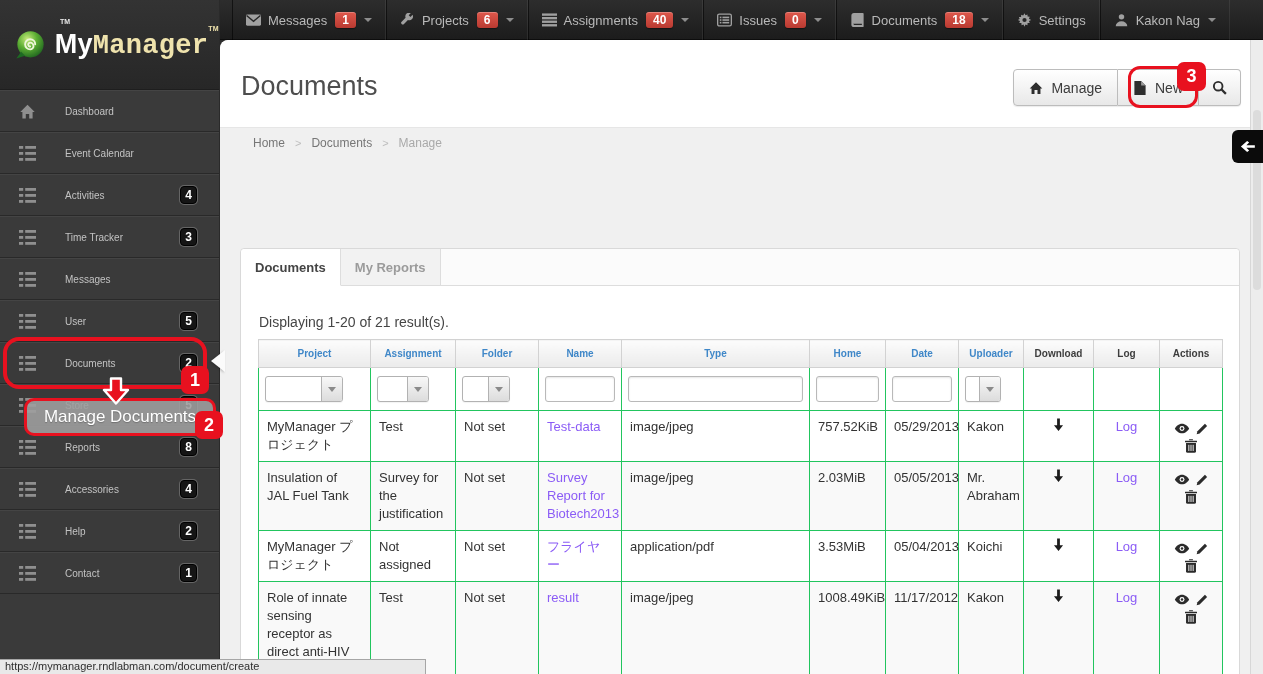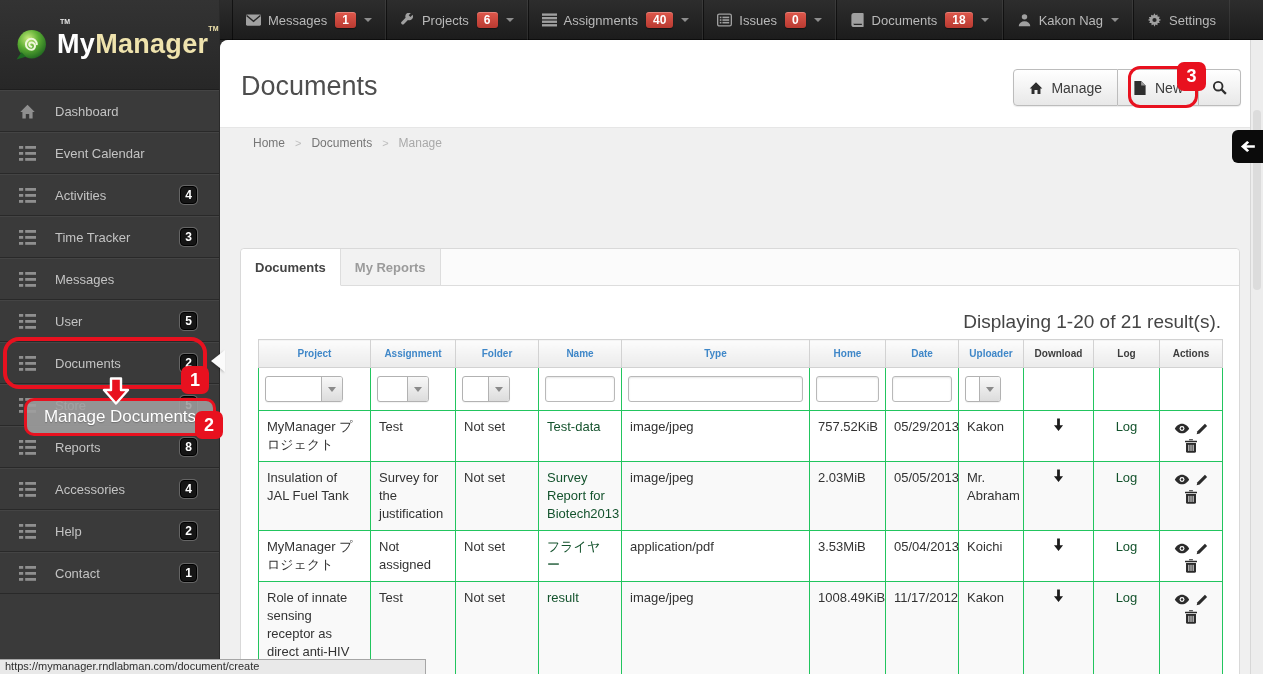--- a/index.html
+++ b/index.html
@@ -24,26 +24,26 @@
            border-right:4px solid transparent; border-top:4px solid #8d8d8d; }
 
   
   .sidebar { position:absolute; left:0; top:0; width:220px; height:674px; background:#3a3a3a;
              z-index:6; border-right:1px solid #2a2a2a; }
   .logo-area { position:relative; height:90px; background:linear-gradient(#333,#272727);
                border-bottom:1px solid #1e1e1e; display:flex; align-items:center; padding-left:15px; cursor:pointer; }
   .logo-ic { width:44px; height:44px; }
   .logo-tm1 { position:absolute; left:60px; top:18px; color:#e9e9e9; font-size:7px; font-weight:bold; }
   .logo-text { font-size:27px; font-weight:bold; margin-left:10px; letter-spacing:.3px; position:relative; }
-  .logo-my { color:#ffffff; } .logo-manager { color:#efe3ad; }
+  .logo-my { color:#ffffff; } .logo-manager { color:#efe3ad;font-family:Liberation Mono, monospace; }
   .logo-tm2 { color:#efe3ad; font-size:7px; font-weight:bold; vertical-align:top; position:relative; top:-4px; }
   .side-item { position:relative; height:42px; display:flex; align-items:center; cursor:pointer;
                border-top:1px solid rgba(255,255,255,.055); border-bottom:1px solid rgba(0,0,0,.28); }
   .side-item .icon { width:17px; height:15px; color:#8f8f8f; margin-left:19px; }
-  .side-label { color:#c3c3c3; font-size:13px; margin-left:19px; }
+  .side-label { color:#c3c3c3; font-size:10px; margin-left:29px; }
   .side-badge { position:absolute; right:22px; top:50%; transform:translateY(-50%);
                 background:#151515; border:1px solid #000; box-shadow:0 0 0 1px rgba(255,255,255,.22);
                 color:#fff; font-weight:bold; font-size:12px; min-width:10px; text-align:center;
                 padding:1px 4px; border-radius:4px; }
 
   
   .main { position:absolute; left:220px; top:40px; right:0; bottom:0; background:#f0f0f0;
           border-top-left-radius:8px; overflow:hidden; z-index:4; }
   .page-header { position:absolute; top:0; left:0; right:0; height:88px; background:#fff;
                  border-top-left-radius:8px; border-bottom:1px solid #e6e6e6; }
@@ -64,40 +64,40 @@
 
   
   .panel { position:absolute; left:20px; top:208px; width:1000px; height:520px; background:#fff;
            border:1px solid #d9d9d9; border-radius:4px 4px 0 0; }
   .tabbar { display:flex; height:37px; }
   .tab { display:flex; align-items:center; padding:0 14px; font-size:13px; font-weight:bold;
          border-right:1px solid #ddd; border-bottom:1px solid #ddd; cursor:pointer; }
   .tab.active { background:#fff; color:#444; border-bottom-color:#fff; border-top-left-radius:4px; }
   .tab.inactive { background:#f2f2f2; color:#9b9b9b; }
   .tab-rest { flex:1; border-bottom:1px solid #ddd; background:#fbfbfb; border-top-right-radius:4px; }
-  .summary { text-align:right; font-size:19px; color:#454545; margin:28px 18px 9px; line-height:16px; }
+  .summary { font-size:14px; color:#454545; margin:28px 18px 9px; line-height:16px; }
 
   
   table.grid { margin:0 17px; border-collapse:collapse; table-layout:fixed; width:964px; font-size:13px; }
   .grid th { height:28px; background:linear-gradient(#fcfcfc,#ebebeb); border:1px solid #d2d2d2;
              font-size:10px; font-weight:bold; color:#3f87c8; cursor:pointer; }
   .grid th.plain { color:#3d3d3d; cursor:default; }
   .grid td { border:1px solid #22c55e; padding:7px 8px; vertical-align:top; line-height:18px; color:#333; }
   .grid tr.even td { background:#f9f9f9; }
   .filter-row td { padding:8px 6px; background:#fff; }
   input.f { width:100%; height:26px; border:1px solid #b9b9b9; border-radius:3px;
             box-shadow:inset 0 1px 2px rgba(0,0,0,.1); background:#fff; }
   .fselect { display:flex; height:26px; border:1px solid #b2b2b2; border-radius:3px; overflow:hidden;
              background:#fff; cursor:pointer; box-shadow:0 1px 1px rgba(0,0,0,.05); }
   .sel-text { flex:1; }
   .sel-btn { width:21px; background:linear-gradient(#f8f8f8,#dcdcdc); border-left:1px solid #b2b2b2;
              display:flex; align-items:center; justify-content:center; }
   .sel-caret { width:0; height:0; border-left:4px solid transparent; border-right:4px solid transparent;
                border-top:5px solid #8a8a8a; }
-  a.doc-link, a.log-a { color:#14532d; text-decoration:none; cursor:pointer; }
+  a.doc-link, a.log-a { color:#8b5cf6; text-decoration:none; cursor:pointer; }
   .dl-cell, .log-cell, .act-cell { text-align:center; }
   .dl-ic { width:13px; height:14px; color:#1c1c1c; cursor:pointer; }
   .act-ic { margin:1px 3px 0; color:#2b2b2b; cursor:pointer; vertical-align:middle; }
   .act-eye { width:16px; height:11px; }
   .act-pencil { width:13px; height:13px; }
   .act-trash { width:12px; height:14px; }
 
   
   .scroll-track { position:absolute; right:0; top:0; bottom:0; width:13px; background:#ededed;
                   border-left:1px solid #d7d7d7; z-index:8; cursor:pointer; }
@@ -188,35 +188,35 @@
             <path d="M2 12.2h10v1.6H3.2z" fill="#262626"></path>
           </svg>
         </span>
         <span class="nav-label">Documents</span>
         <span class="nav-badge">18</span>
         <span class="caret"></span>
       </div>
       <div class="nav-item">
         <span class="icon">
           <svg viewBox="0 0 16 16">
+            <path d="M8 .4l1.1 2.1 2.3-.9.1 2.5 2.5.1-.9 2.3L15.6 8l-2.5 1.1.9 2.3-2.5.1-.1 2.5-2.3-.9L8 15.6l-1.1-2.5-2.3.9-.1-2.5-2.5-.1.9-2.3L.4 8l2.1-1.1-.9-2.3 2.5-.1.1-2.5 2.3.9z"></path>
+            <circle cx="8" cy="8" r="2.4" fill="#262626"></circle>
+          </svg>
+        </span>
+        <span class="nav-label">Settings</span>
+      </div>
+      <div class="nav-item">
+        <span class="icon">
+          <svg viewBox="0 0 16 16">
             <circle cx="8" cy="4.4" r="3.1"></circle>
             <path d="M1.4 15a6.6 5.6 0 0 1 13.2 0z"></path>
           </svg>
         </span>
         <span class="nav-label">Kakon Nag</span>
         <span class="caret"></span>
-      </div>
-      <div class="nav-item">
-        <span class="icon">
-          <svg viewBox="0 0 16 16">
-            <path d="M8 .4l1.1 2.1 2.3-.9.1 2.5 2.5.1-.9 2.3L15.6 8l-2.5 1.1.9 2.3-2.5.1-.1 2.5-2.3-.9L8 15.6l-1.1-2.5-2.3.9-.1-2.5-2.5-.1.9-2.3L.4 8l2.1-1.1-.9-2.3 2.5-.1.1-2.5 2.3.9z"></path>
-            <circle cx="8" cy="8" r="2.4" fill="#262626"></circle>
-          </svg>
-        </span>
-        <span class="nav-label">Settings</span>
       </div>
     </div>
 </div>
 
 <div class="sidebar">
   <div class="logo-area">
     <span class="icon logo-ic">
       <svg viewBox="0 0 44 44">
         <defs>
             <radialGradient id="gsnail" cx="38%" cy="30%" r="80%">

